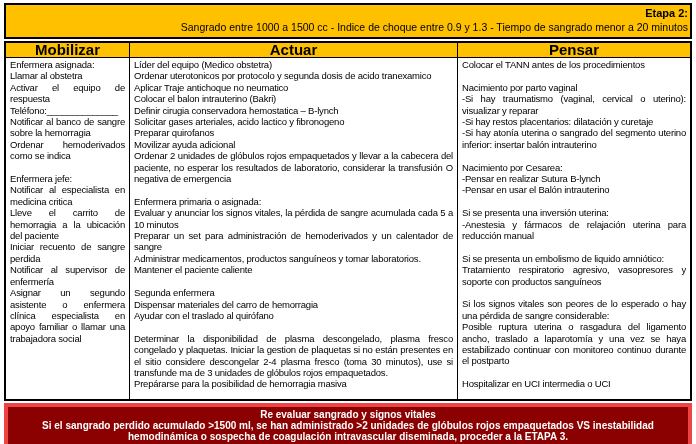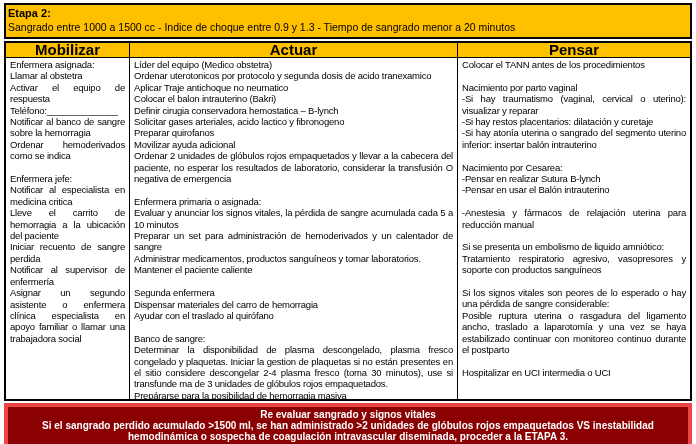--- a/index.html
+++ b/index.html
@@ -4,21 +4,21 @@
 <style>
   html,body{margin:0;padding:0;background:#ffffff;}
   .sheet{
     width:696px;height:444px;box-sizing:border-box;
     padding:3px 4px;background:#ffffff;overflow:hidden;
     font-family:"Liberation Sans",sans-serif;color:#000;
   }
   
   .title-band{
     border:2px solid #000;background:#FFC000;
-    text-align:left;padding:1px 2px 3px;
+    text-align:right;padding:1px 2px 3px;
   }
   .title-l1{font-weight:bold;font-size:11px;line-height:14px;}
   .title-l2{font-size:10.5px;line-height:14px;}
   
   .main-table{
     margin-top:2px;border:2px solid #000;
     display:grid;
     grid-template-columns:124px 328px 1fr;
     grid-template-rows:15px 341px;
   }
@@ -88,36 +88,36 @@
         <div class="line bold">Enfermera primaria o asignada:</div>
         <div class="line">Evaluar y anunciar los signos vitales, la pérdida de sangre acumulada cada 5 a 10 minutos</div>
         <div class="line">Preparar un set para administración de hemoderivados y un calentador de sangre</div>
         <div class="line">Administrar medicamentos, productos sanguíneos y tomar laboratorios.</div>
         <div class="line">Mantener el paciente caliente</div>
         <div class="line blank"></div>
         <div class="line bold">Segunda enfermera</div>
         <div class="line">Dispensar materiales del carro de hemorragia</div>
         <div class="line">Ayudar con el traslado al quirófano</div>
         <div class="line blank"></div>
-        <div class="line bold">Banco de sangre:</div>
         <div class="line">Determinar la disponibilidad de plasma descongelado, plasma fresco congelado y plaquetas. Iniciar la gestion de plaquetas si no están presentes en el sitio considere descongelar 2-4 plasma fresco (toma 30 minutos), use si transfunde ma de 3 unidades de glóbulos rojos empaquetados.</div>
         <div class="line">Prepárarse para la posibilidad de hemorragia masiva</div>
       </div>
     <div class="bcell last">
         <div class="line">Colocar el TANN antes de los procedimientos</div>
         <div class="line blank"></div>
         <div class="line bold">Nacimiento por parto vaginal</div>
         <div class="line">-Si hay traumatismo (vaginal, cervical o uterino): visualizar y reparar</div>
         <div class="line">-Si hay restos placentarios: dilatación y curetaje</div>
         <div class="line">-Si hay atonía uterina o sangrado del segmento uterino inferior: insertar balón intrauterino</div>
         <div class="line blank"></div>
         <div class="line bold">Nacimiento por Cesarea:</div>
         <div class="line">-Pensar en realizar Sutura B-lynch</div>
         <div class="line">-Pensar en usar el Balón intrauterino</div>
         <div class="line blank"></div>
+        <div class="line bold">Si se presenta una inversión uterina:</div>
         <div class="line">-Anestesia y fármacos de relajación uterina para reducción manual</div>
         <div class="line blank"></div>
         <div class="line bold">Si se presenta un embolismo de liquido amniótico:</div>
         <div class="line">Tratamiento respiratorio agresivo, vasopresores y soporte con productos sanguíneos</div>
         <div class="line blank"></div>
         <div class="line">Si los signos vitales son peores de lo esperado o hay una pérdida de sangre considerable:</div>
         <div class="line">Posible ruptura uterina o rasgadura del ligamento ancho, traslado a laparotomía y una vez se haya estabilizado continuar con monitoreo continuo durante el postparto</div>
         <div class="line blank"></div>
         <div class="line">Hospitalizar en UCI intermedia o UCI</div>
       </div>

